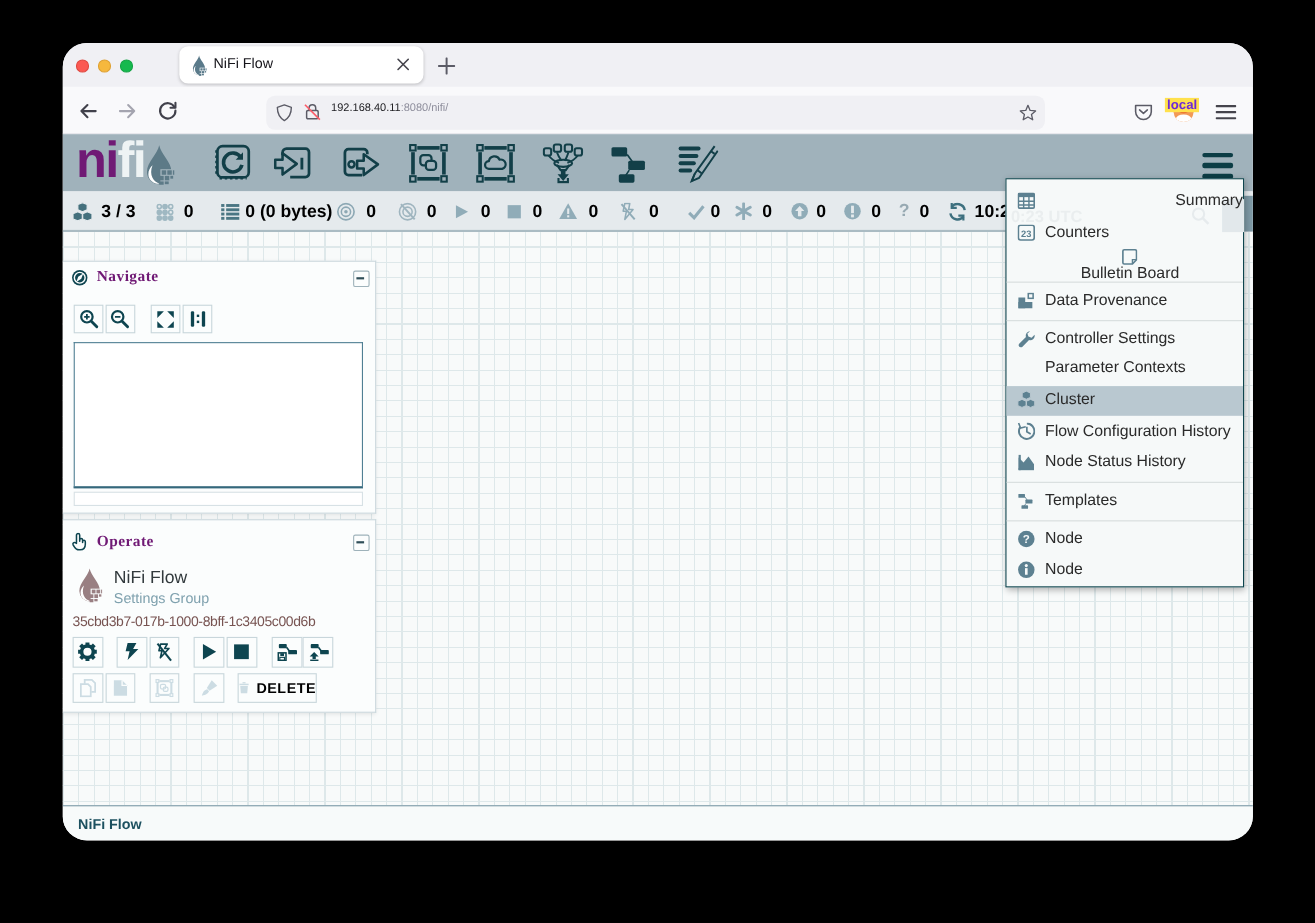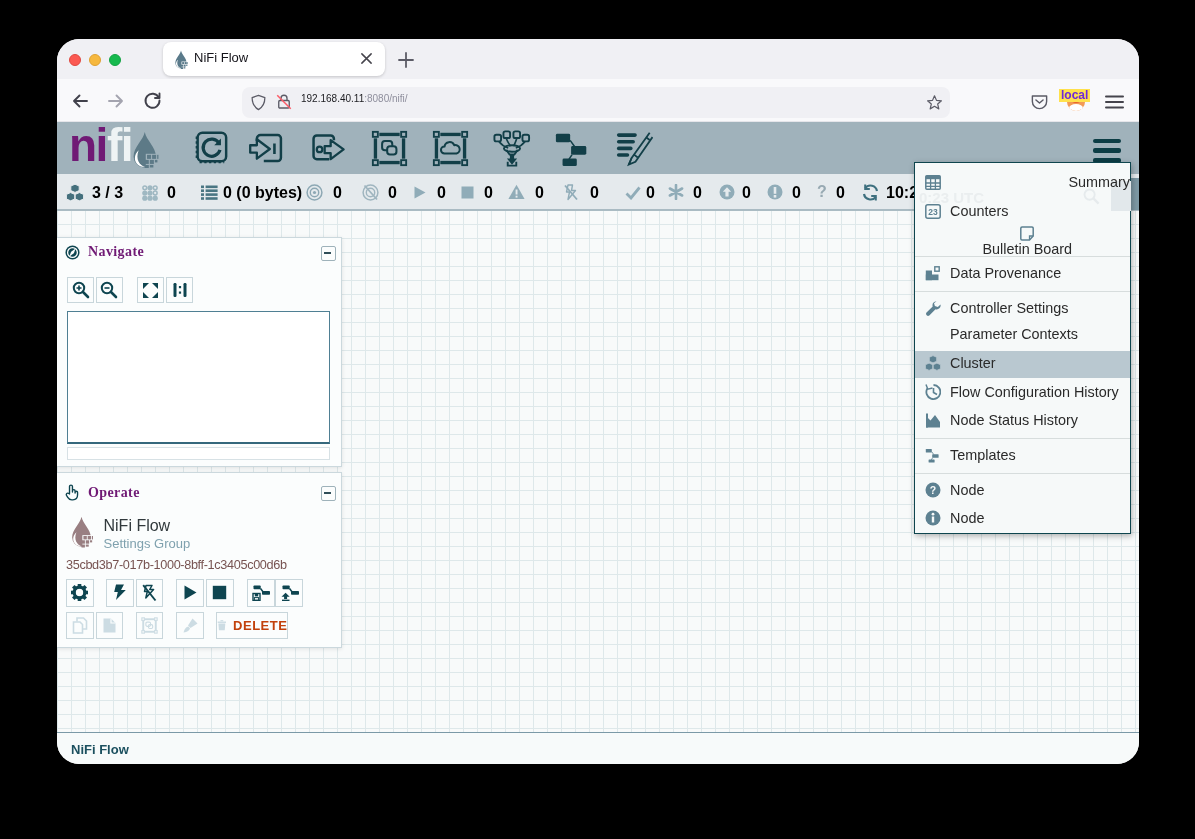--- a/index.html
+++ b/index.html
@@ -489,21 +489,21 @@
         </svg>
     </div>
     <div class="nbtn" style="left:159.4px;top:138.5px;width:72px;height:27.7px;">
       <svg width="14" height="16" viewBox="0 0 14 16">
           <g fill="#ccdce3">
             <rect x="1" y="3" width="12" height="2"></rect>
             <rect x="5" y="1" width="4" height="1.6"></rect>
             <path d="M2 6 h10 l-0.8 9.5 h-8.4 Z"></path>
           </g>
         </svg>
-      <b style="font-size:13px;color:#c2410c;margin-left:6px;letter-spacing:0.5px;">DELETE</b>
+      <b style="font-size:13px;color:#000000;margin-left:6px;letter-spacing:0.5px;">DELETE</b>
     </div>
   </div>
   <div id="footer">
       <div class="bc">NiFi Flow</div>
     </div>
   <div id="menu">
     <span style="position:absolute;left:4px;top:26px;font-size:15px;font-weight:bold;color:#eaeeef;">0:23 UTC</span>
     <svg style="position:absolute;left:168px;top:25px;" width="17" height="17" viewBox="0 0 18 18">
         <circle cx="7" cy="7" r="5.4" fill="none" stroke="#e6ebed" stroke-width="2"></circle>
         <path d="M11 11 L16.5 16.5" stroke="#e6ebed" stroke-width="2.4"></path>

